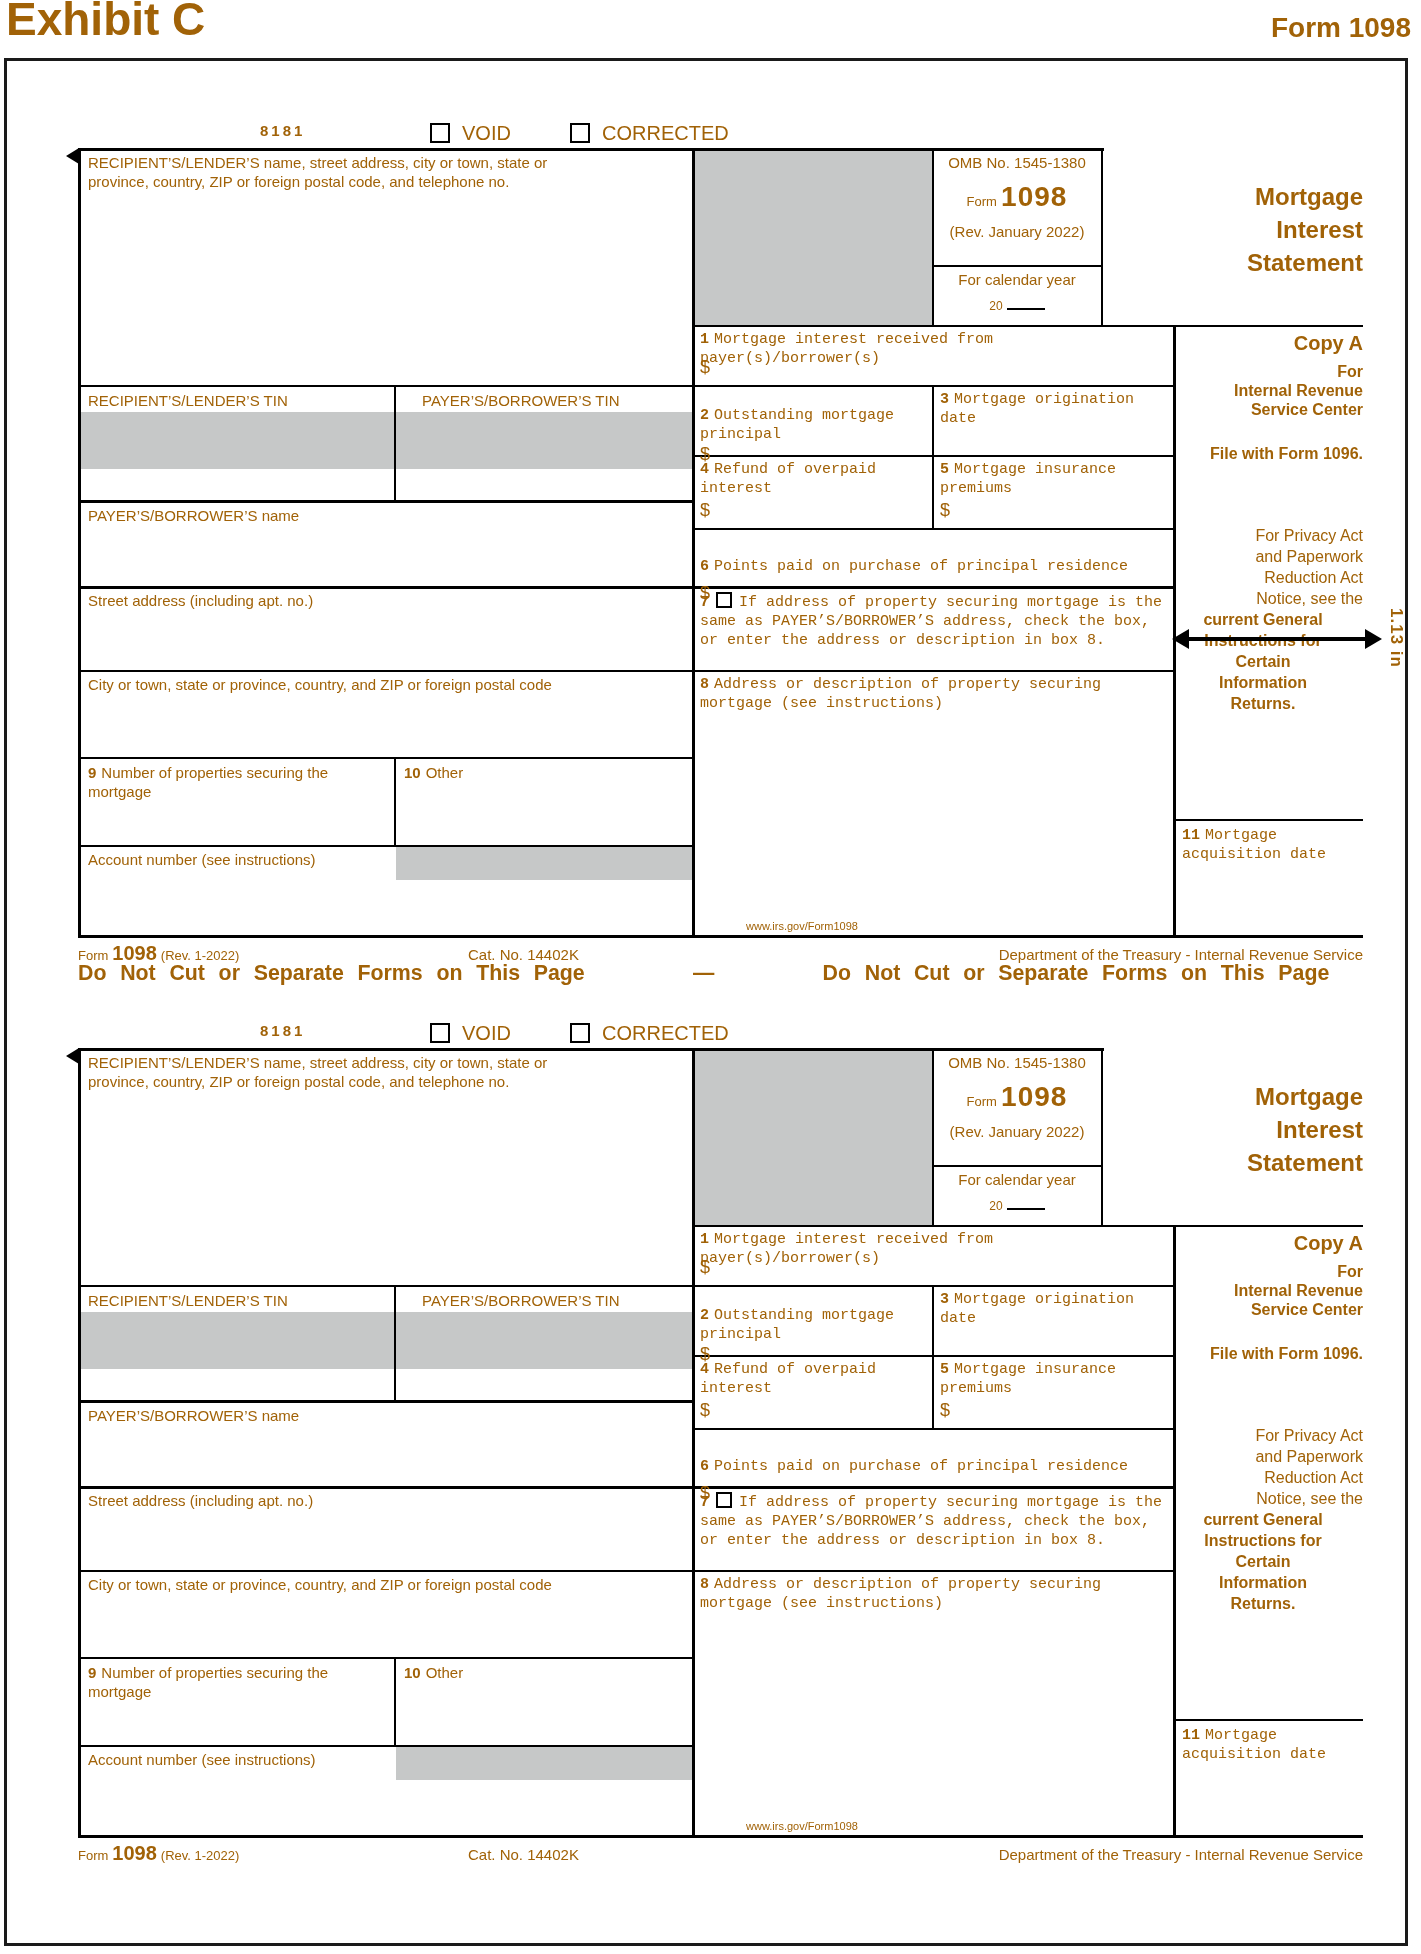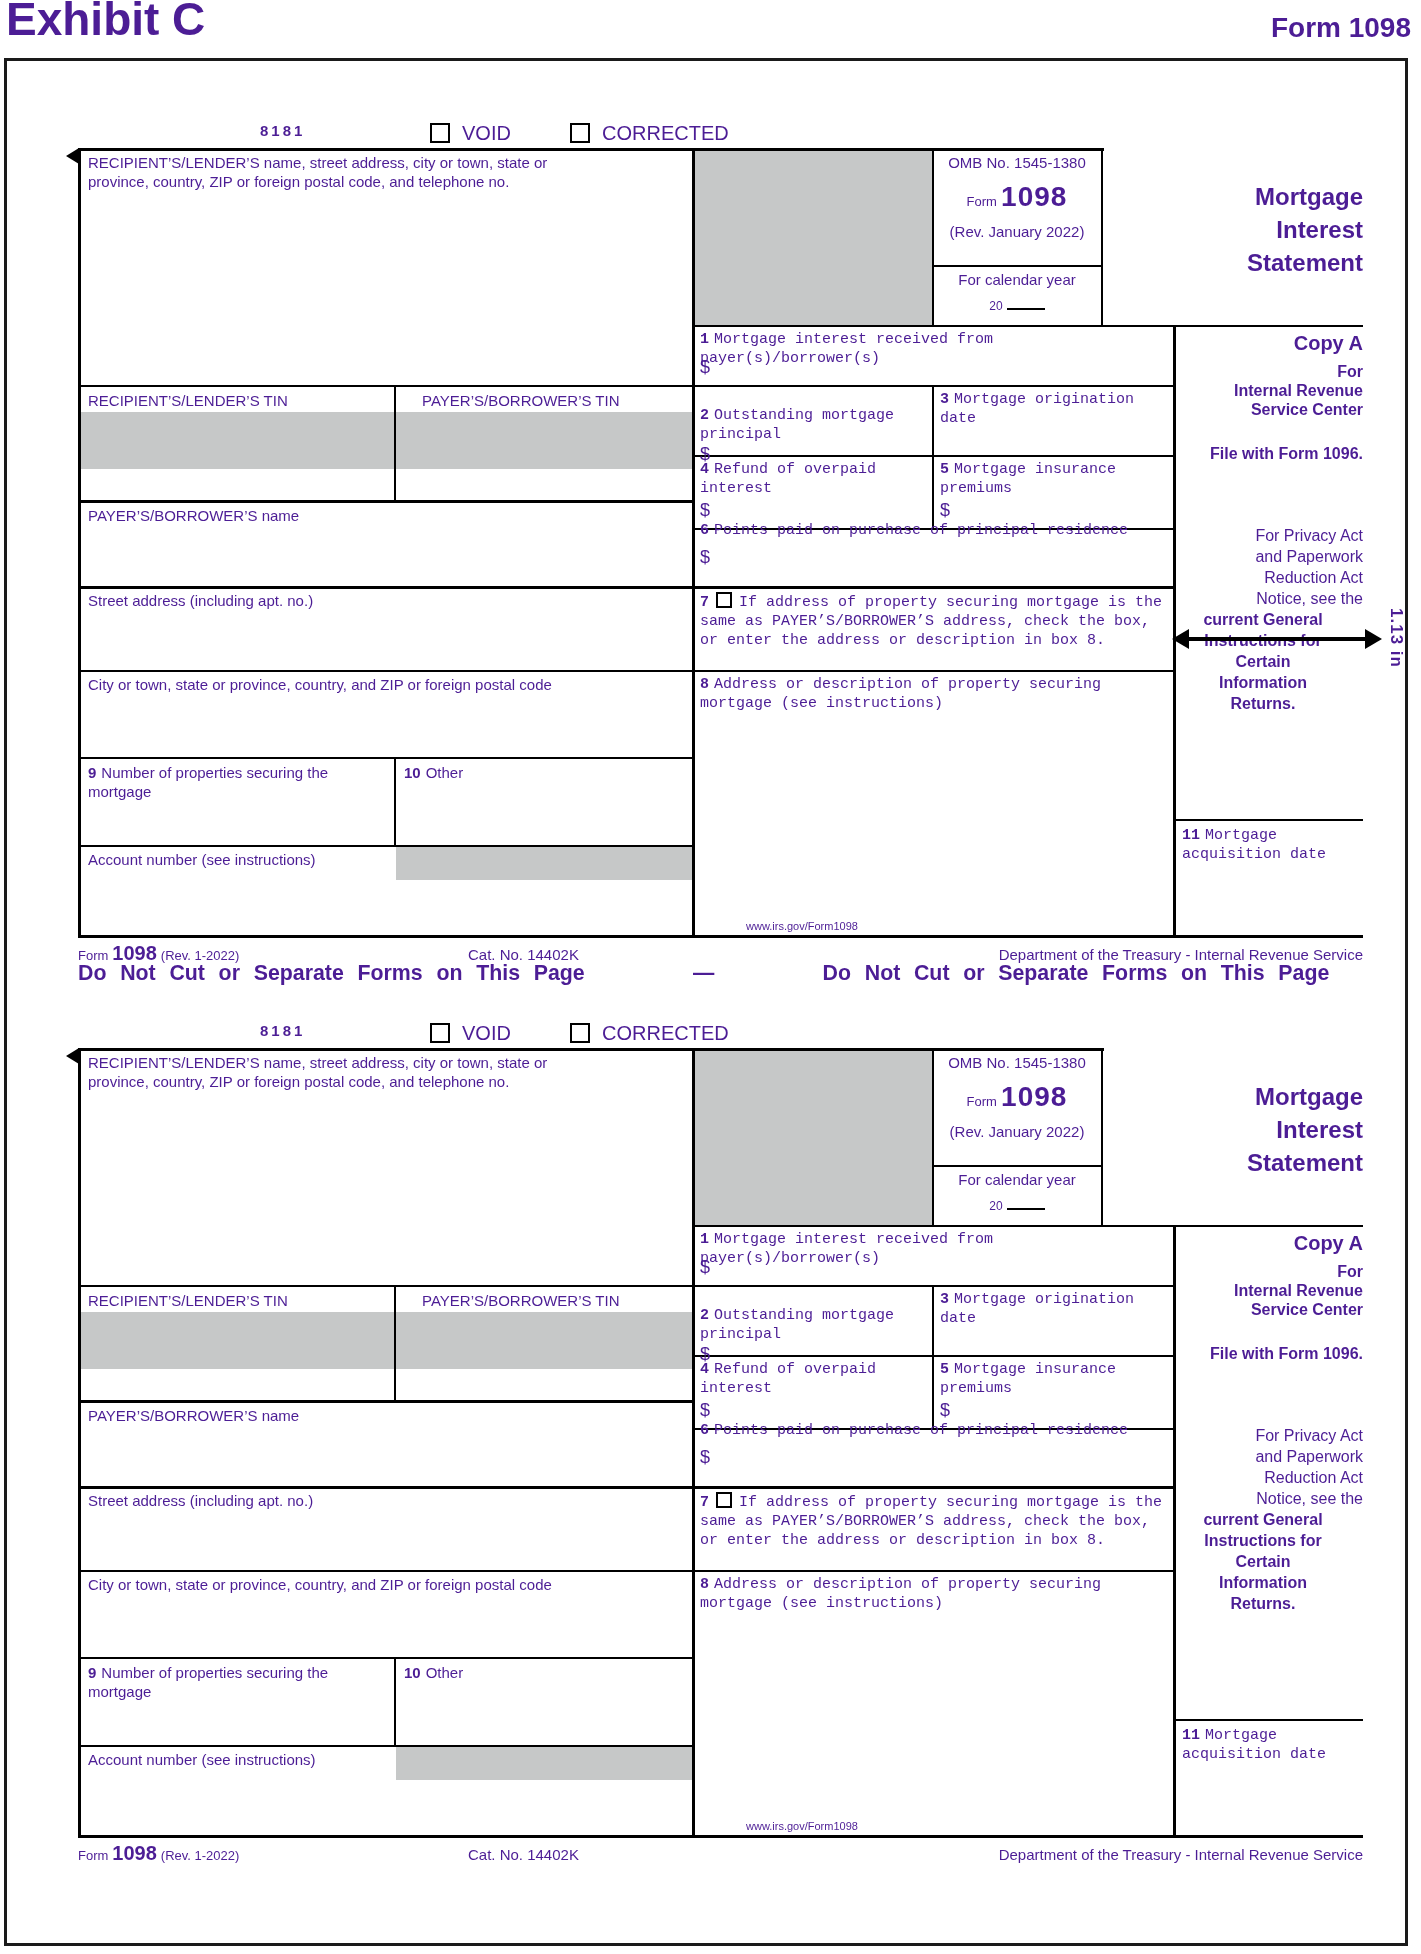--- a/index.html
+++ b/index.html
@@ -1,16 +1,16 @@
 <!DOCTYPE html>
 <html style="--shade: #c6c8c8;"><head>
 <meta charset="utf-8">
 <style>
   html,body{margin:0;padding:0;background:#fff;}
-  #page{position:relative;width:1421px;height:1954px;background:#fff;color:#4c1d95;
+  #page{position:relative;width:1421px;height:1954px;background:#fff;color:#a16207;
         font-family:"Liberation Sans",sans-serif;overflow:hidden;}
 
   
   .exhibit-title{position:absolute;left:6px;top:-8px;font-size:46px;font-weight:bold;letter-spacing:0px;}
   .header-form-ref{position:absolute;right:10px;top:12px;font-size:28px;font-weight:bold;}
   .exhibit-border{position:absolute;left:4px;top:58px;width:1404px;height:1888px;border:3px solid #1a1a1a;box-sizing:border-box;}
 
   
   .form-copy{position:absolute;left:78px;width:1340px;height:865px;}
   #copy1{top:120px;}
@@ -77,21 +77,21 @@
   .lbl-city{left:10px;top:556px;width:600px;}
   .b9{left:10px;top:644px;width:292px;} .b10{left:326px;top:644px;width:275px;}
   .lbl-acct{left:10px;top:731px;}
 
   .boxcell{position:absolute;}
   .b1{left:622px;top:211px;width:465px;height:49px;}
   .b2{left:622px;top:287px;width:222px;height:60px;}
   .b3{left:862px;top:271px;width:228px;height:60px;}
   .b4{left:622px;top:341px;width:222px;height:62px;}
   .b5{left:862px;top:341px;width:228px;height:62px;}
-  .b6{left:622px;top:402px;width:465px;height:48px;}
+  .b6{left:622px;top:438px;width:465px;height:48px;}
   .b7{left:622px;top:472px;width:468px;height:74px;}
   .b8{left:622px;top:556px;width:455px;height:120px;}
   .b11{left:1104px;top:707px;width:175px;}
   .boxlabel{font-size:15px;line-height:1.25;font-family:Liberation Mono, monospace;}
   .dollar{position:absolute;left:0;bottom:2px;font-size:18px;}
   .cbx-small{display:inline-block;width:16px;height:16px;border:2px solid #000;background:#fff;
     box-sizing:border-box;vertical-align:-2px;margin:0 7px 0 2px;}
 
   
   .rc{position:absolute;left:1085px;width:200px;text-align:right;}

